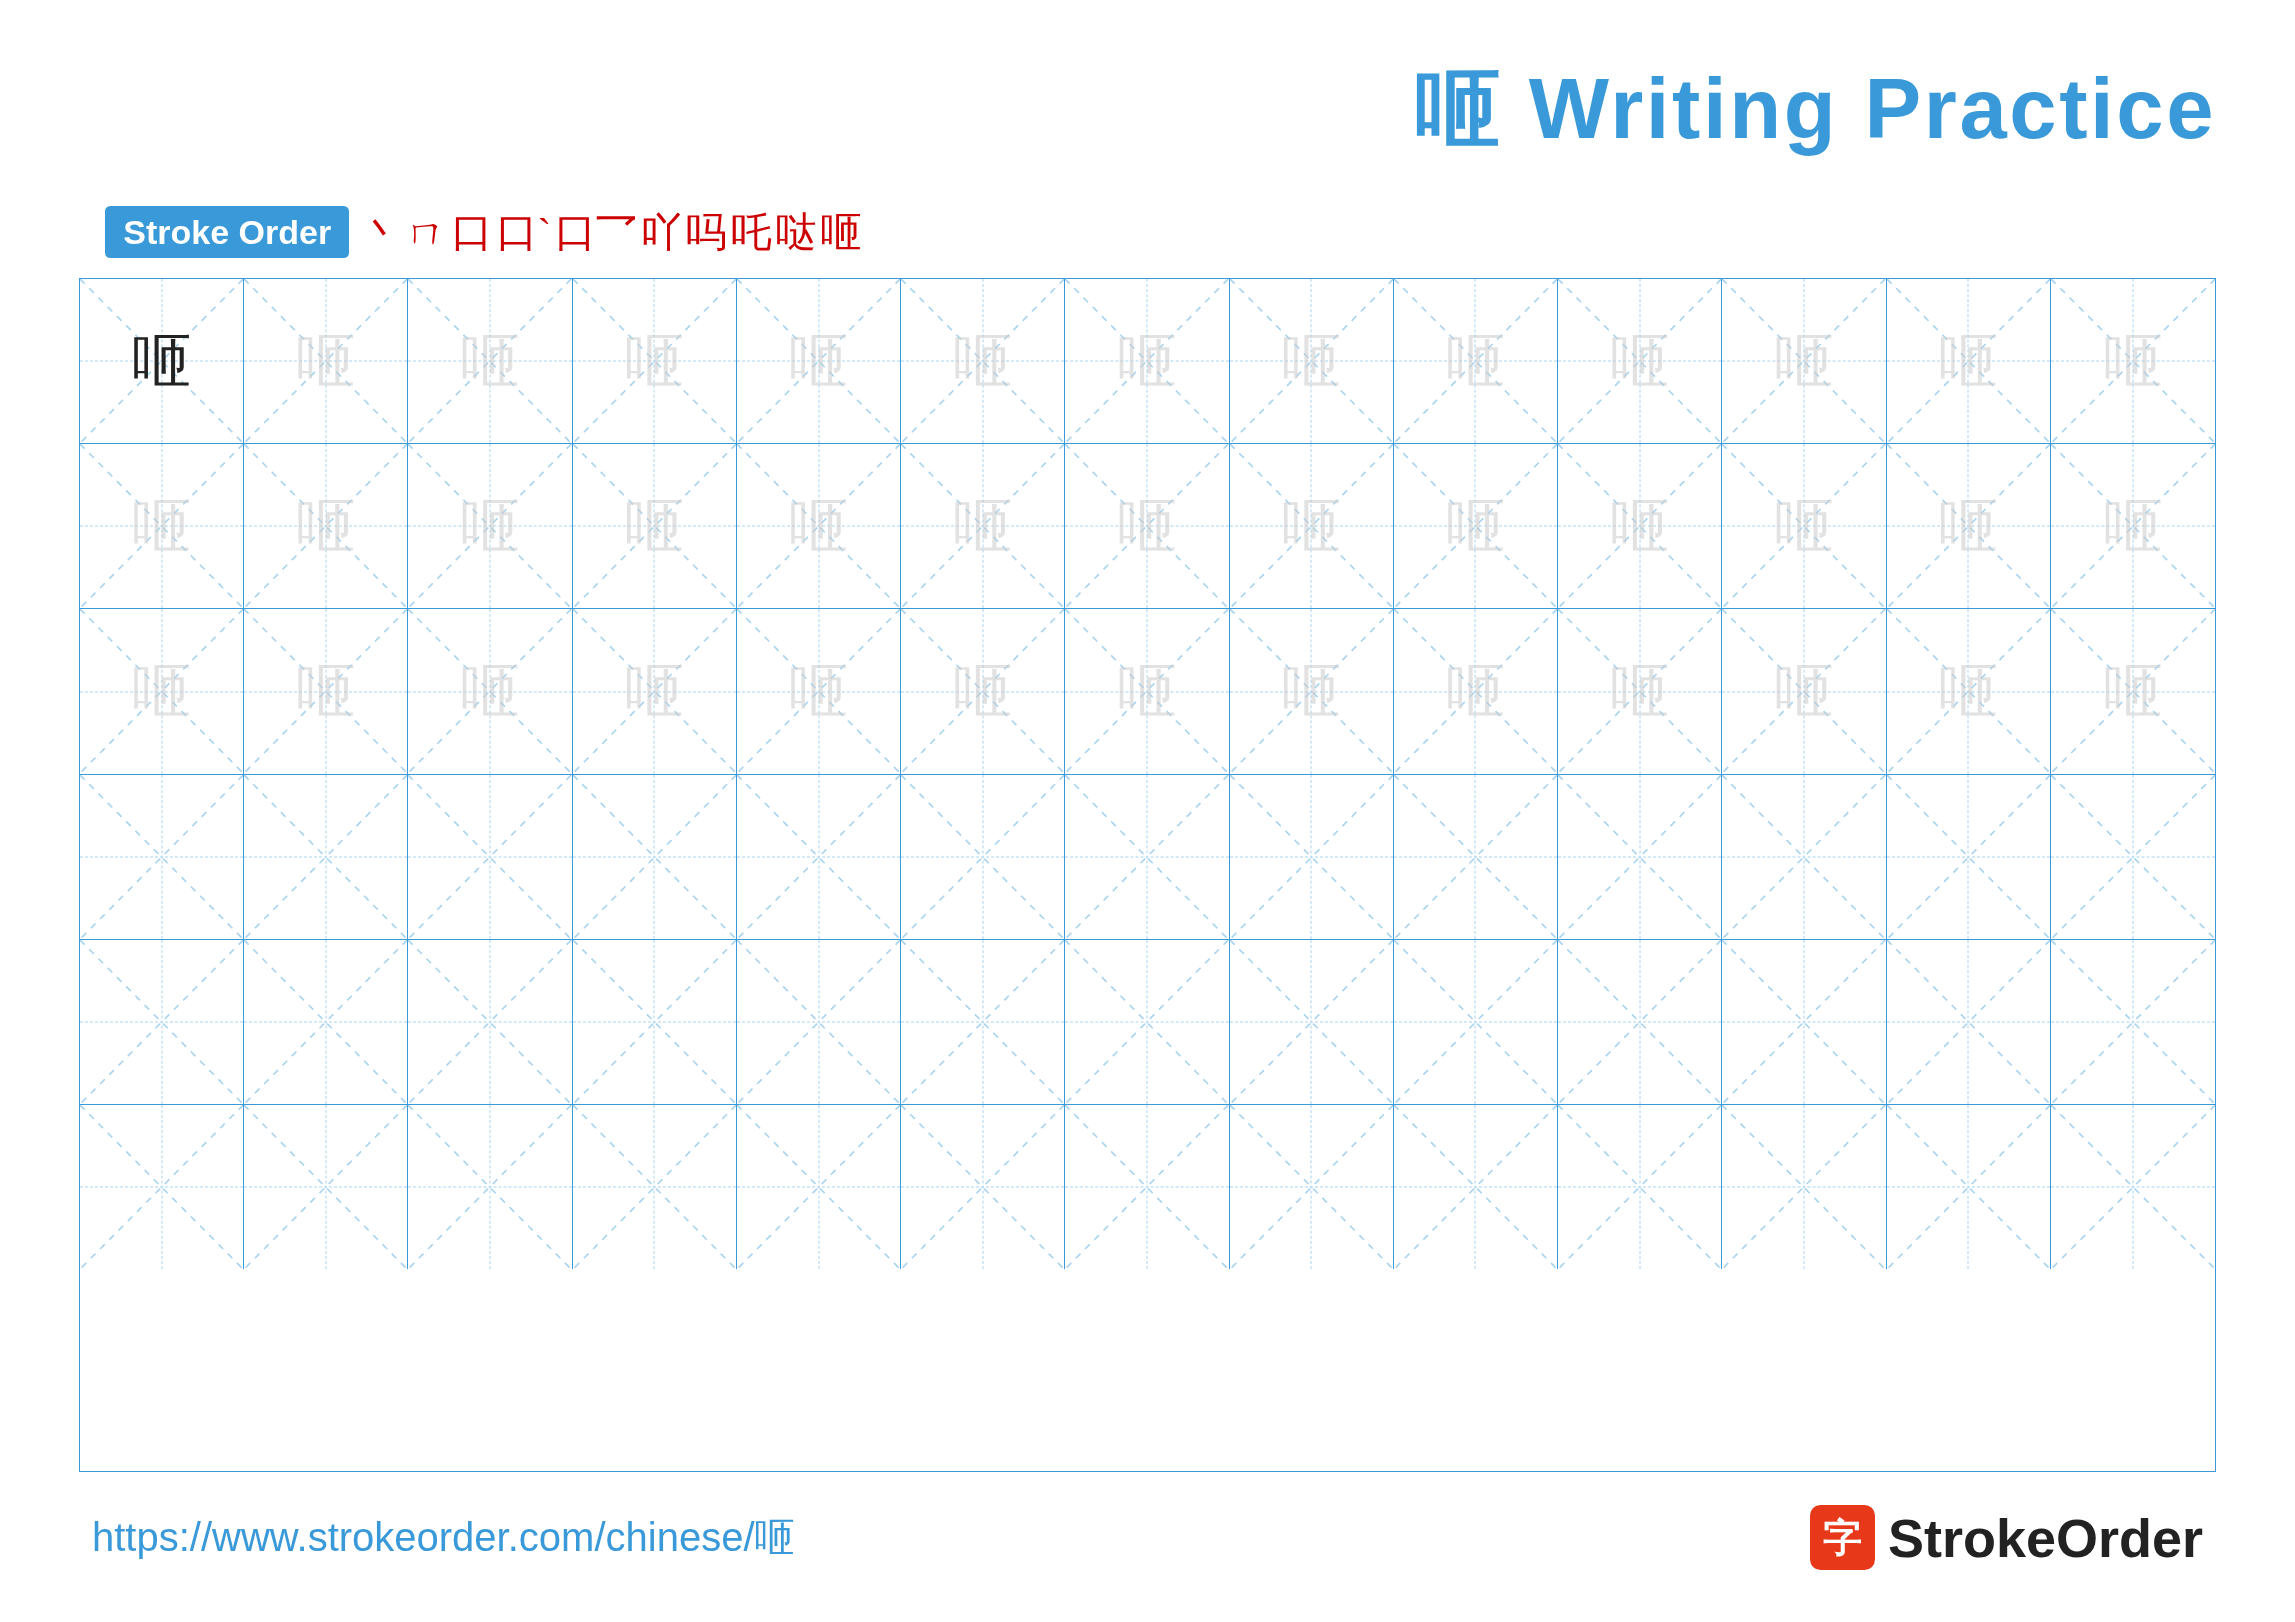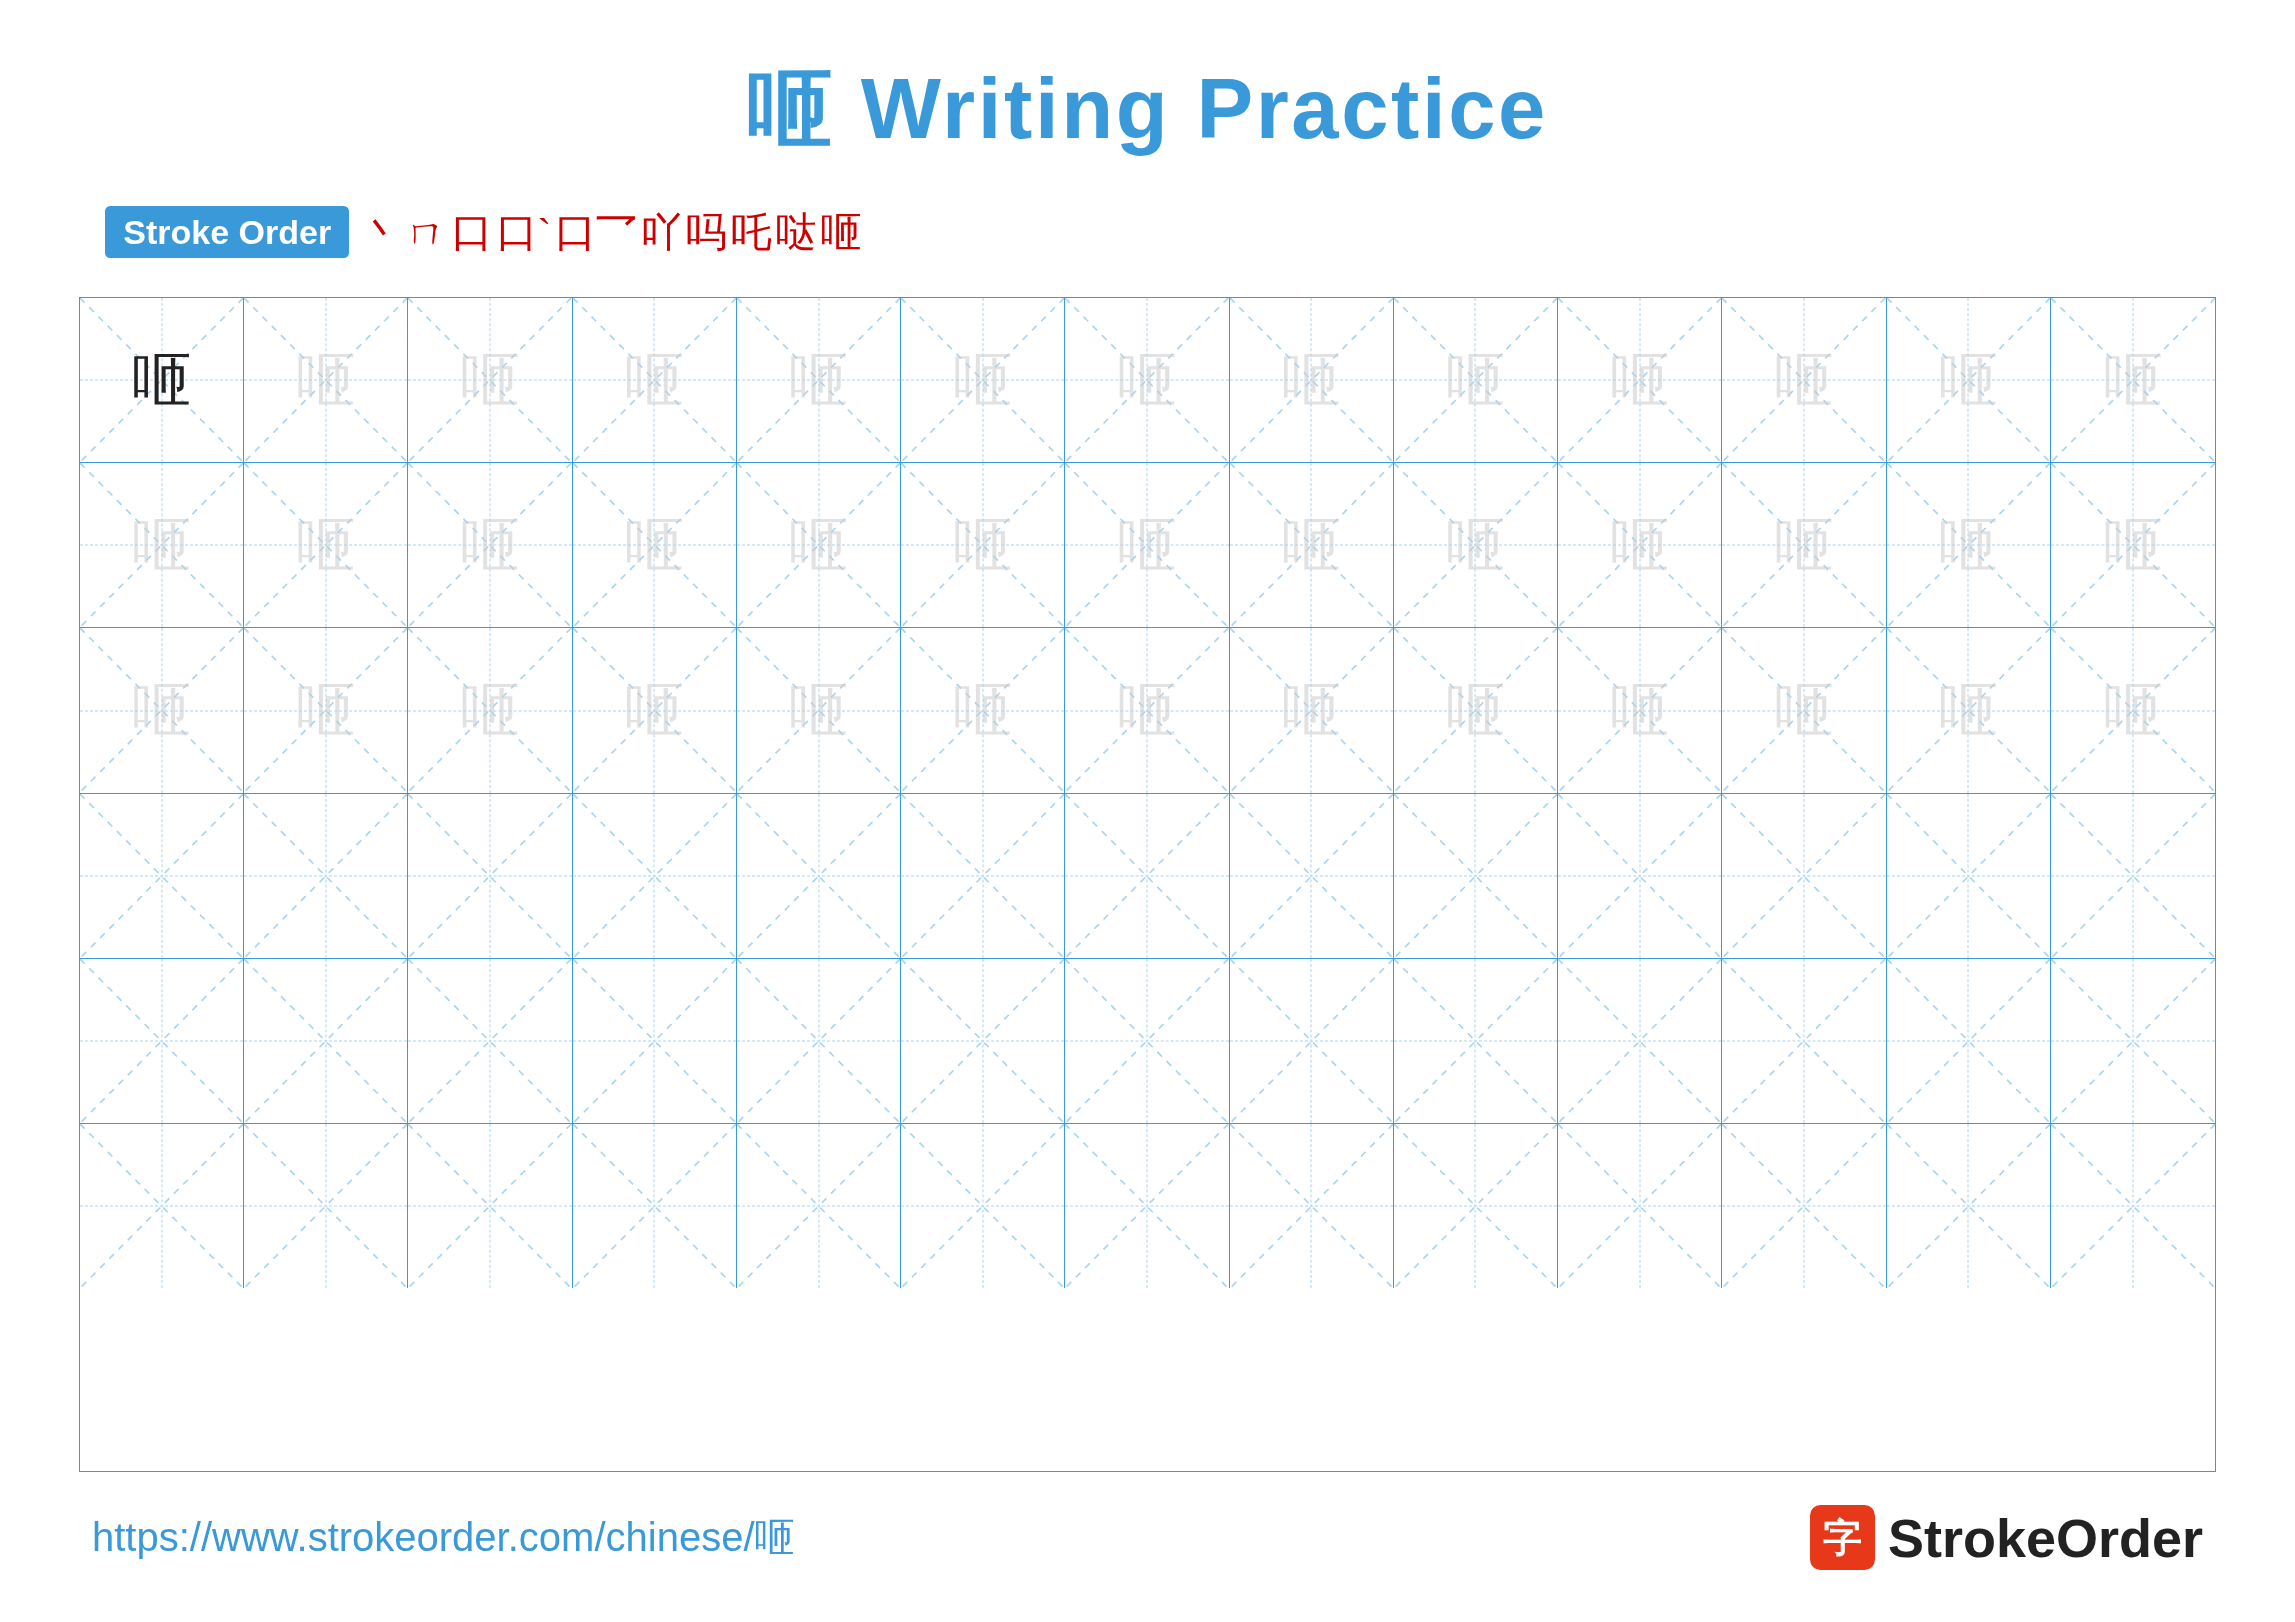--- a/index.html
+++ b/index.html
@@ -13,37 +13,37 @@
       overflow: hidden;
     }
 
     .page {
       width: 2295px;
       height: 1622px;
       background: #fff;
       padding: 52px 79px;
       display: flex;
       flex-direction: column;
-      align-items: center;
+      align-items: flex-end;
     }
 
     .title {
       font-size: 85px;
       color: #3a9ad9;
       font-weight: bold;
       margin-bottom: 39px;
       font-family: sans-serif;
       letter-spacing: 2.6px;
     }
 
     .stroke-order-row {
       display: flex;
       align-items: center;
       gap: 11.8px;
-      margin-bottom: 39px;
+      margin-bottom: 20px;
       align-self: flex-start;
       margin-left: 26px;
     }
 
     .stroke-order-badge {
       background: #3a9ad9;
       color: white;
       font-size: 34px;
       font-weight: bold;
       padding: 6.5px 18.3px;

